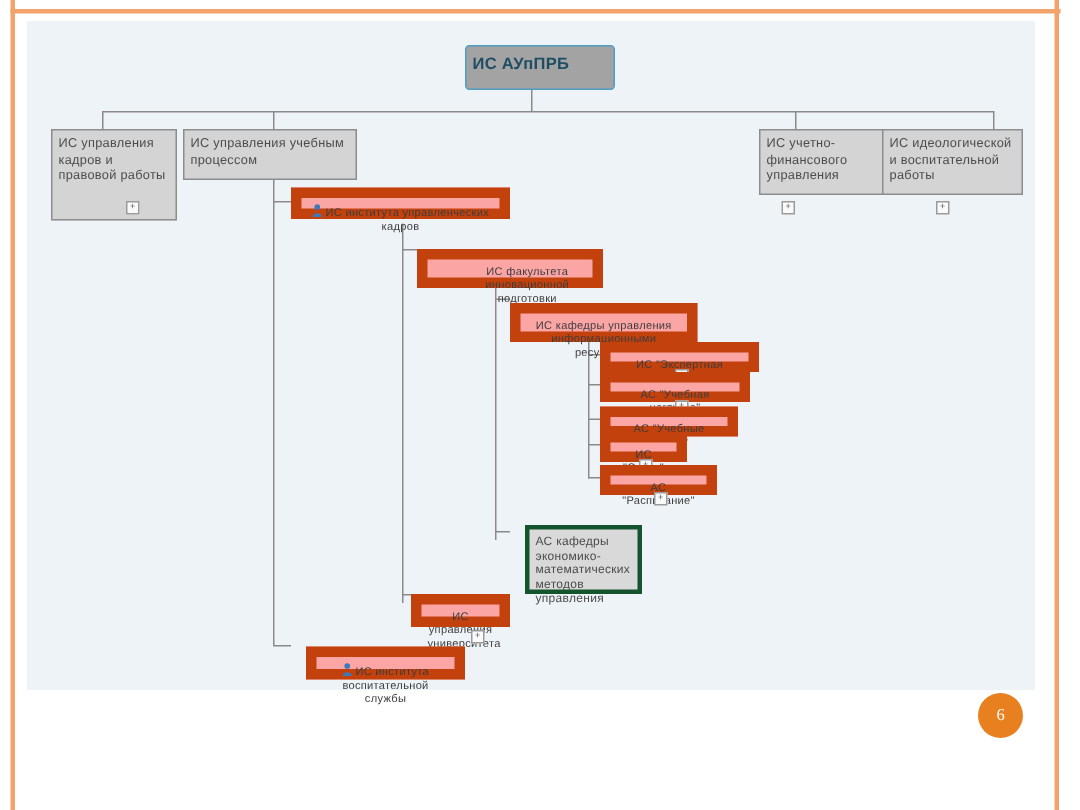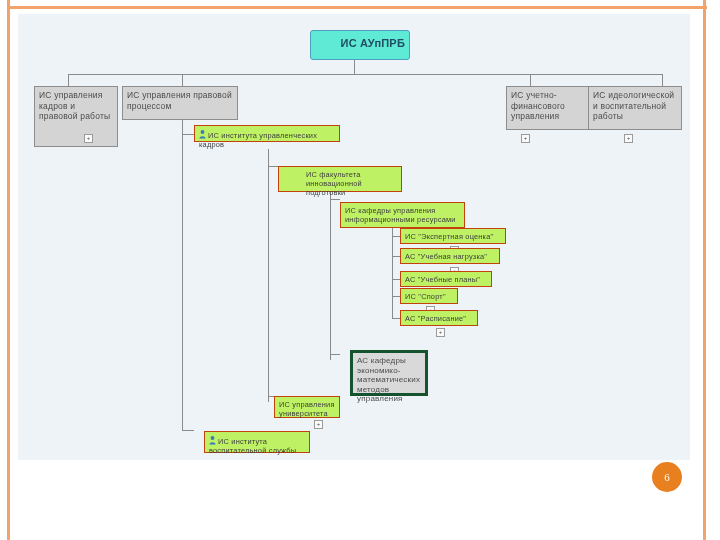--- a/index.html
+++ b/index.html
@@ -25,33 +25,34 @@
     box-sizing:border-box;
     border:1px solid #8d8d8d;
     background:#d4d4d4;
     color:#4c4c4c;
     font-size:8.5px;
     line-height:10.5px;
     padding:3px 4px;
     letter-spacing:0.2px;
   }
   .node.white{
-    background:#bef264;
-    border:1px solid #c2410c;
+    background:#fca5a5;
+    border:7px solid #c2410c;
     color:#3d3d3d;
     font-size:7.4px;
     line-height:9px;
+    text-align:center;
   }
   .node.root{
-    background:#5eead4;
+    background:#a3a3a3;
     border:1px solid #4e9ec4;
     color:#1f4d63;
     font-weight:bold;
     font-size:11px;
-    text-align:right;
+    text-align:left;
     border-radius:3px;
     padding-top:7px;
   }
   .node.grey-mid{
     background:#d9d9d9;
     border:3px solid #14532d;
     font-size:8px;
     line-height:9.5px;
   }
 
@@ -127,21 +128,21 @@
   <div class="ln lnh" style="left:374px;top:242px;width:8px;"></div>
   <div class="ln lnh" style="left:374px;top:265px;width:8px;"></div>
   <div class="ln lnh" style="left:374px;top:282px;width:8px;"></div>
   <div class="ln lnh" style="left:374px;top:304px;width:8px;"></div>
 
   <div class="node root" style="left:292px;top:16px;width:100px;height:30px;">ИС АУпПРБ</div>
 
   <div class="node" style="left:16px;top:72px;width:84px;height:61px;">ИС управления кадров и правовой работы</div>
   <div class="plus" style="left:66px;top:120px;"></div>
 
-  <div class="node" style="left:104px;top:72px;width:116px;height:34px;">ИС управления правовой процессом</div>
+  <div class="node" style="left:104px;top:72px;width:116px;height:34px;">ИС управления учебным процессом</div>
 
   <div class="node" style="left:488px;top:72px;width:90px;height:44px;">ИС учетно-финансового управления</div>
   <div class="plus" style="left:503px;top:120px;"></div>
 
   <div class="node" style="left:570px;top:72px;width:94px;height:44px;">ИС идеологической и воспитательной работы</div>
   <div class="plus" style="left:606px;top:120px;"></div>
 
   <div class="node white" style="left:176px;top:111px;width:146px;height:17px;padding-top:4px;">
     <span class="person">
       <svg width="7" height="9" viewBox="0 0 7 9">

